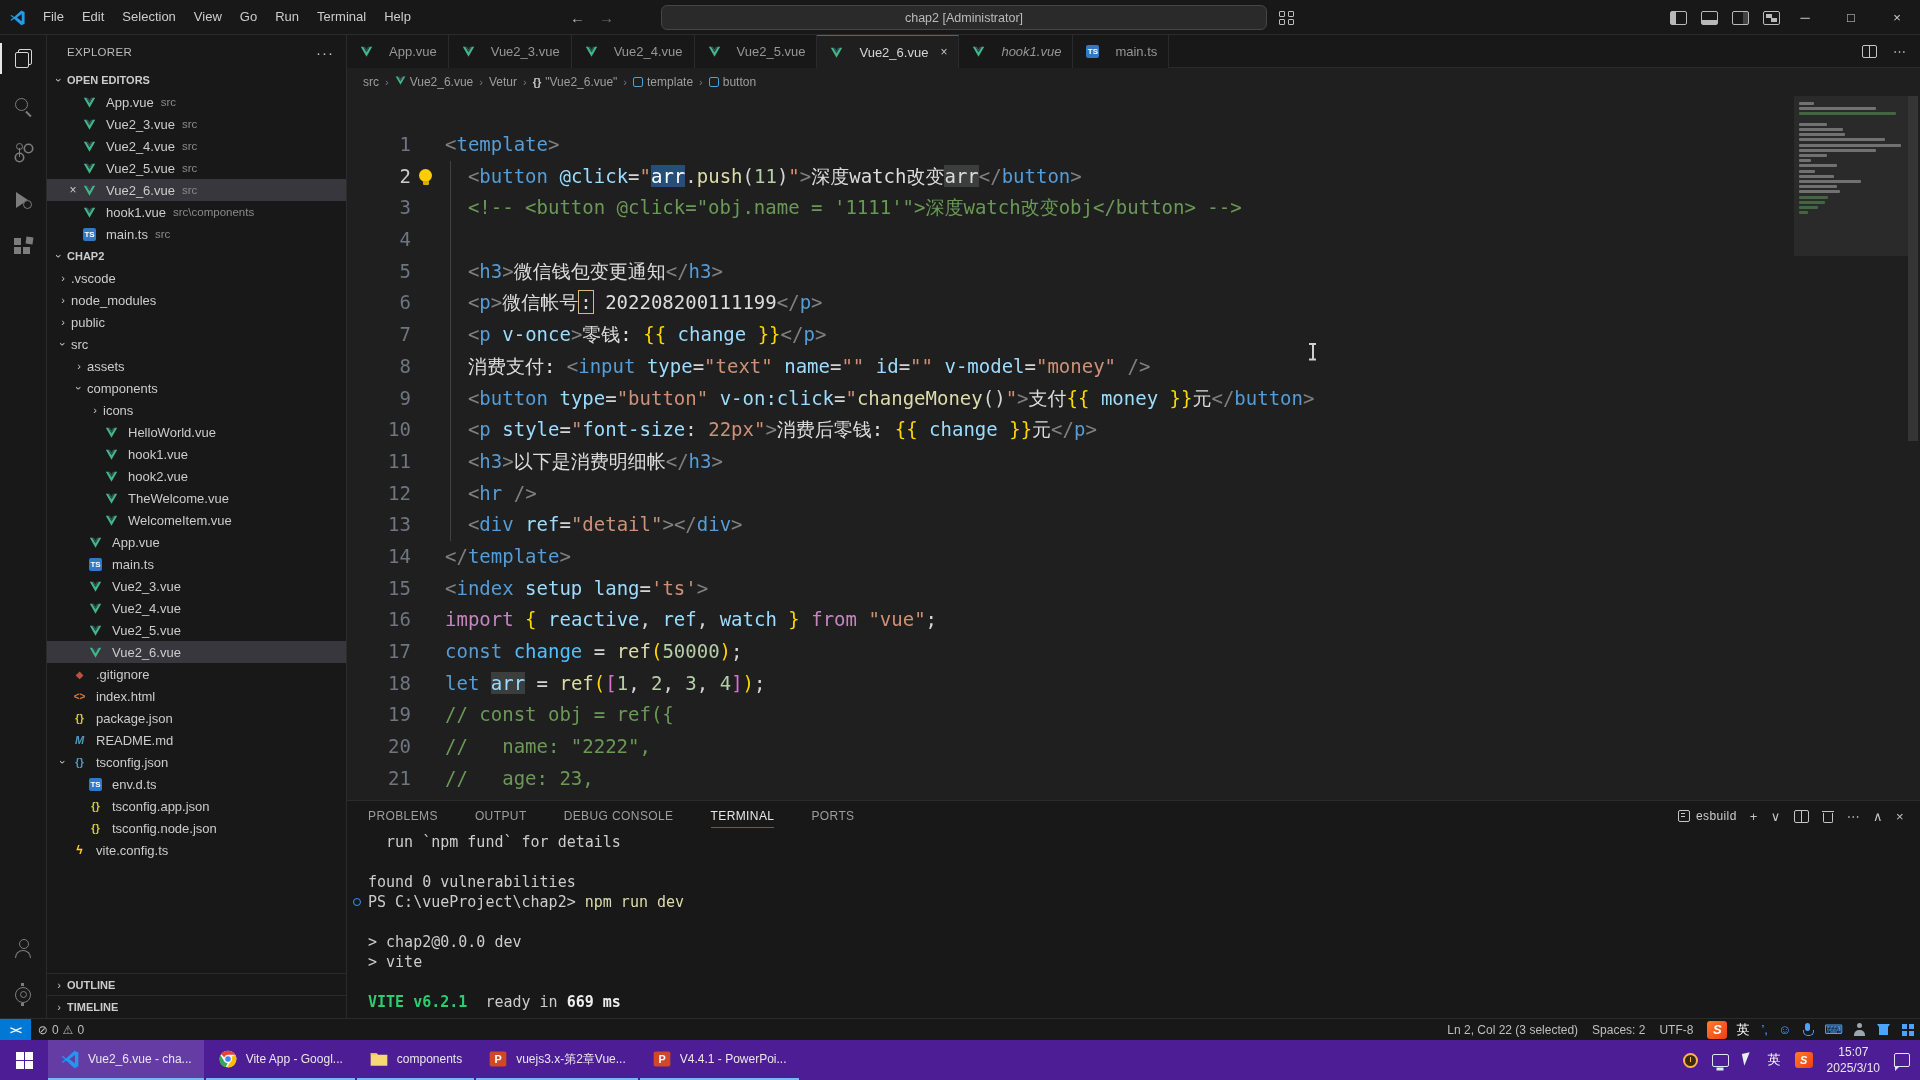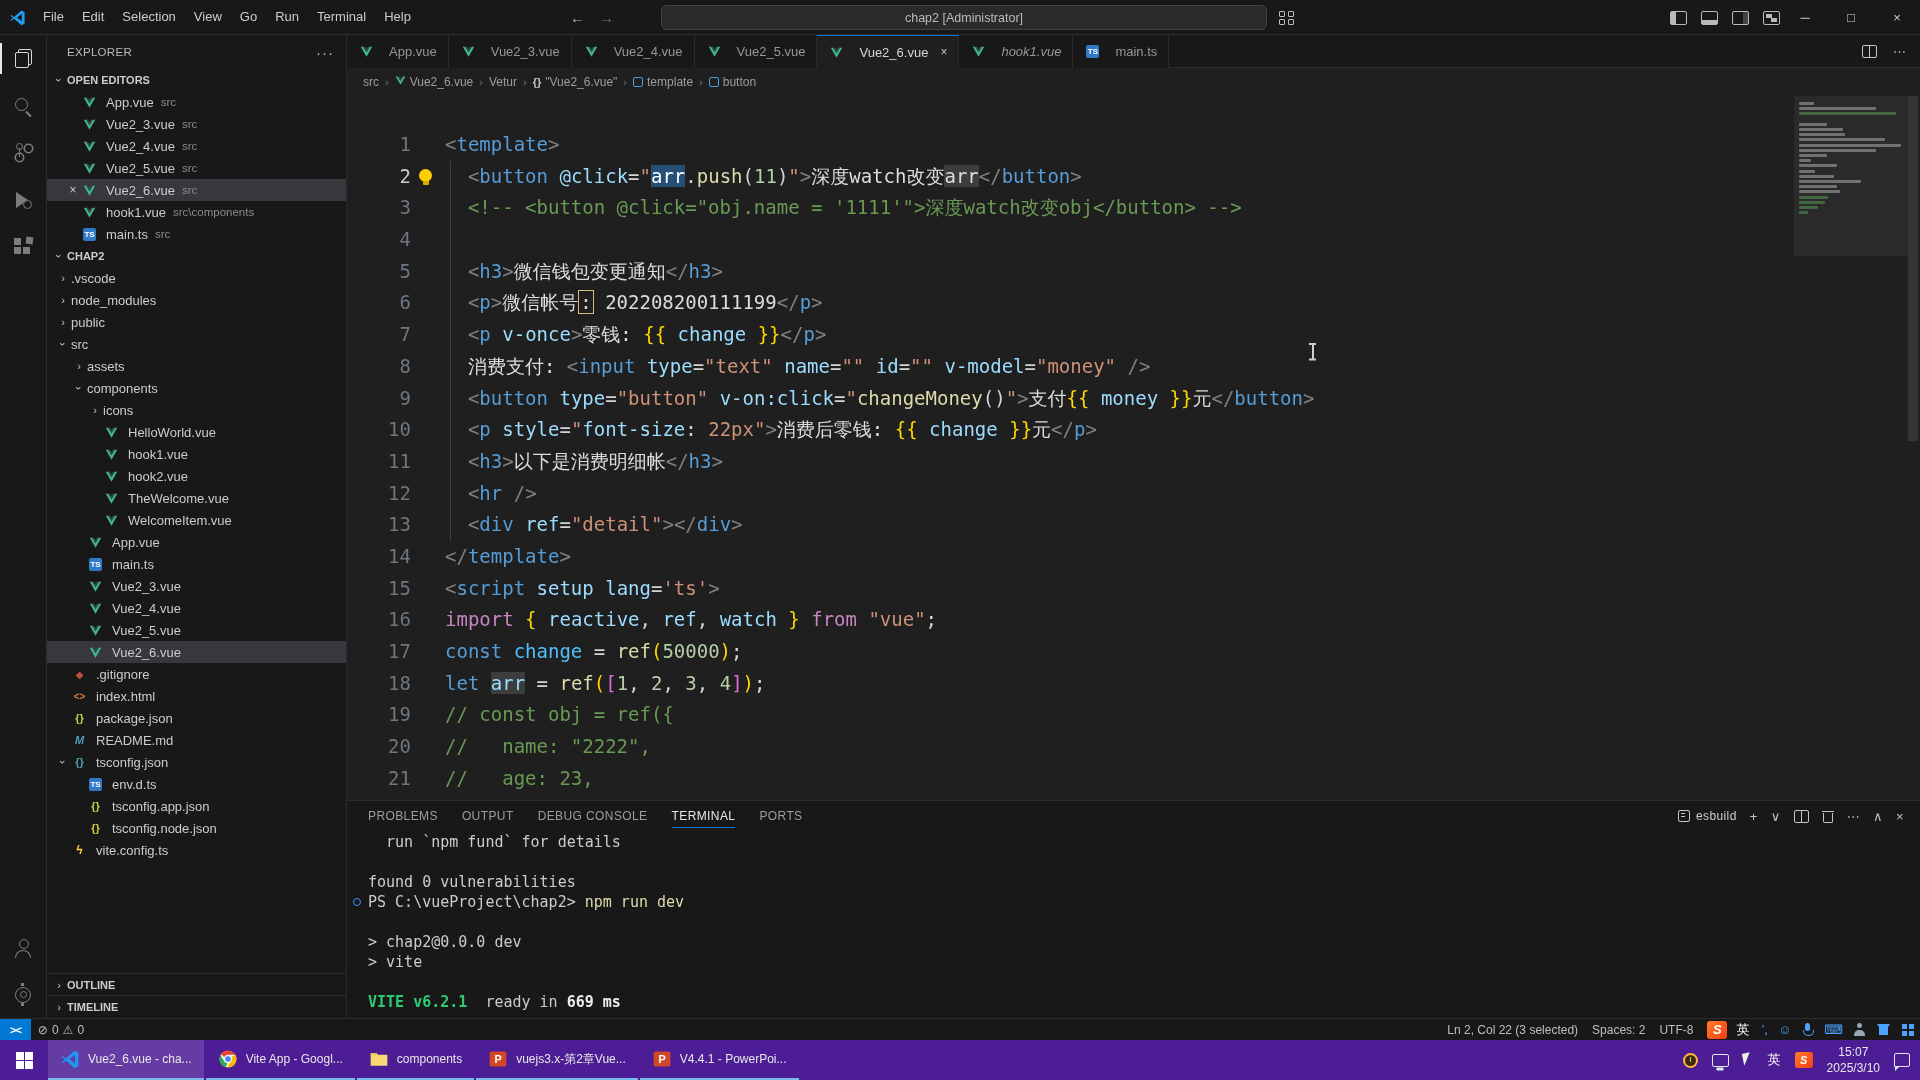--- a/index.html
+++ b/index.html
@@ -127,21 +127,21 @@
   .mm-bar { position:absolute; border-radius:1px; height:3px; opacity:.75; }
   .mm-slider { position:absolute; left:-2px; right:-2px; top:0; height:160px; background:rgba(255,255,255,.05); }
   .vscroll { position:absolute; right:0; top:0; width:14px; height:704px; }
   .vscroll .thumb { position:absolute; left:2px; right:2px; top:0; height:345px; background:rgba(121,121,121,.25); }
   .ibeam { position:absolute; width:9px; height:19px; }
   .ibeam::before { content:""; position:absolute; left:4px; top:2px; bottom:2px; width:1.5px; background:#cfcfcf; }
   .ibeam::after { content:""; position:absolute; left:1px; right:1px; top:0; height:1.5px; background:#cfcfcf; box-shadow:0 15.5px 0 #cfcfcf; }
 
   
   .panel { position:absolute; left:0; top:765px; right:0; height:218px; background:#181818; border-top:1px solid #2b2b2b; font-size:12px; }
-  .panel-tabs { position:absolute; left:0; top:0; right:0; height:30px; display:flex; align-items:center; padding-left:21px; gap:24px; color:#9d9d9d; letter-spacing:.4px; }
+  .panel-tabs { position:absolute; left:0; top:0; right:0; height:30px; display:flex; align-items:center; padding-left:21px; gap:37px; color:#9d9d9d; letter-spacing:.4px; }
   .panel-tab { position:relative; height:30px; display:flex; align-items:center; }
   .panel-tab.active { color:#e7e7e7; }
   .panel-tab.active::after { content:""; position:absolute; left:0; right:0; bottom:3px; height:1.5px; background:#0078d4; }
   .panel-actions { margin-left:auto; display:flex; align-items:center; gap:13px; padding-right:16px; color:#c5c5c5; }
   .proc-item { display:flex; align-items:center; gap:6px; color:#cccccc; }
   .proc-ico { width:12px; height:12px; border:1.3px solid #c5c5c5; border-radius:2px; position:relative; }
   .proc-ico::before { content:""; position:absolute; left:2px; top:2px; width:4px; height:1.3px; background:#c5c5c5; box-shadow:0 3px 0 #c5c5c5; }
   .pa-glyph { font-size:13px; }
   .g-trash { width:12px; height:13px; position:relative; }
   .g-trash::before { content:""; position:absolute; left:1px; top:3px; right:1px; bottom:0; border:1.3px solid #c5c5c5; border-top:none; border-radius:0 0 2px 2px; }
@@ -710,21 +710,21 @@
             <div class="code-row"><span class="lnum">5</span><span class="tk-w">  </span><span class="tk-tagp">&lt;</span><span class="tk-tag">h3</span><span class="tk-tagp">&gt;</span><span class="tk-txt">微信钱包变更通知</span><span class="tk-tagp">&lt;/</span><span class="tk-tag">h3</span><span class="tk-tagp">&gt;</span></div>
             <div class="code-row"><span class="lnum">6</span><span class="tk-w">  </span><span class="tk-tagp">&lt;</span><span class="tk-tag">p</span><span class="tk-tagp">&gt;</span><span class="tk-txt">微信帐号</span><span class="tk-uni">:</span><span class="tk-txt"> 202208200111199</span><span class="tk-tagp">&lt;/</span><span class="tk-tag">p</span><span class="tk-tagp">&gt;</span></div>
             <div class="code-row"><span class="lnum">7</span><span class="tk-w">  </span><span class="tk-tagp">&lt;</span><span class="tk-tag">p</span><span class="tk-w"> </span><span class="tk-attr">v-once</span><span class="tk-tagp">&gt;</span><span class="tk-txt">零钱: </span><span class="tk-gold">{{</span><span class="tk-w"> </span><span class="tk-var">change</span><span class="tk-w"> </span><span class="tk-gold">}}</span><span class="tk-tagp">&lt;/</span><span class="tk-tag">p</span><span class="tk-tagp">&gt;</span></div>
             <div class="code-row"><span class="lnum">8</span><span class="tk-w">  </span><span class="tk-txt">消费支付: </span><span class="tk-tagp">&lt;</span><span class="tk-tag">input</span><span class="tk-w"> </span><span class="tk-attr">type</span><span class="tk-w">=</span><span class="tk-str">"text"</span><span class="tk-w"> </span><span class="tk-attr">name</span><span class="tk-w">=</span><span class="tk-str">""</span><span class="tk-w"> </span><span class="tk-attr">id</span><span class="tk-w">=</span><span class="tk-str">""</span><span class="tk-w"> </span><span class="tk-attr">v-model</span><span class="tk-w">=</span><span class="tk-str">"money"</span><span class="tk-w"> </span><span class="tk-tagp">/&gt;</span></div>
             <div class="code-row"><span class="lnum">9</span><span class="tk-w">  </span><span class="tk-tagp">&lt;</span><span class="tk-tag">button</span><span class="tk-w"> </span><span class="tk-attr">type</span><span class="tk-w">=</span><span class="tk-str">"button"</span><span class="tk-w"> </span><span class="tk-attr">v-on:click</span><span class="tk-w">=</span><span class="tk-str">"</span><span class="tk-fn">changeMoney</span><span class="tk-w">()</span><span class="tk-str">"</span><span class="tk-tagp">&gt;</span><span class="tk-txt">支付</span><span class="tk-gold">{{</span><span class="tk-w"> </span><span class="tk-var">money</span><span class="tk-w"> </span><span class="tk-gold">}}</span><span class="tk-txt">元</span><span class="tk-tagp">&lt;/</span><span class="tk-tag">button</span><span class="tk-tagp">&gt;</span></div>
             <div class="code-row"><span class="lnum">10</span><span class="tk-w">  </span><span class="tk-tagp">&lt;</span><span class="tk-tag">p</span><span class="tk-w"> </span><span class="tk-attr">style</span><span class="tk-w">=</span><span class="tk-str">"</span><span class="tk-attr">font-size</span><span class="tk-w">: </span><span class="tk-str">22px"</span><span class="tk-tagp">&gt;</span><span class="tk-txt">消费后零钱: </span><span class="tk-gold">{{</span><span class="tk-w"> </span><span class="tk-var">change</span><span class="tk-w"> </span><span class="tk-gold">}}</span><span class="tk-txt">元</span><span class="tk-tagp">&lt;/</span><span class="tk-tag">p</span><span class="tk-tagp">&gt;</span></div>
             <div class="code-row"><span class="lnum">11</span><span class="tk-w">  </span><span class="tk-tagp">&lt;</span><span class="tk-tag">h3</span><span class="tk-tagp">&gt;</span><span class="tk-txt">以下是消费明细帐</span><span class="tk-tagp">&lt;/</span><span class="tk-tag">h3</span><span class="tk-tagp">&gt;</span></div>
             <div class="code-row"><span class="lnum">12</span><span class="tk-w">  </span><span class="tk-tagp">&lt;</span><span class="tk-tag">hr</span><span class="tk-w"> </span><span class="tk-tagp">/&gt;</span></div>
             <div class="code-row"><span class="lnum">13</span><span class="tk-w">  </span><span class="tk-tagp">&lt;</span><span class="tk-tag">div</span><span class="tk-w"> </span><span class="tk-attr">ref</span><span class="tk-w">=</span><span class="tk-str">"detail"</span><span class="tk-tagp">&gt;</span><span class="tk-tagp">&lt;/</span><span class="tk-tag">div</span><span class="tk-tagp">&gt;</span></div>
             <div class="code-row"><span class="lnum">14</span><span class="tk-tagp">&lt;/</span><span class="tk-tag">template</span><span class="tk-tagp">&gt;</span></div>
-            <div class="code-row"><span class="lnum">15</span><span class="tk-tagp">&lt;</span><span class="tk-tag">script</span><span class="tk-w"> </span><span class="tk-attr">setup</span><span class="tk-w"> </span><span class="tk-attr">lang</span><span class="tk-w">=</span><span class="tk-str">'ts'</span><span class="tk-tagp">&gt;</span></div>
+            <div class="code-row"><span class="lnum">15</span><span class="tk-tagp">&lt;</span><span class="tk-tag">index</span><span class="tk-w"> </span><span class="tk-attr">setup</span><span class="tk-w"> </span><span class="tk-attr">lang</span><span class="tk-w">=</span><span class="tk-str">'ts'</span><span class="tk-tagp">&gt;</span></div>
             <div class="code-row"><span class="lnum">16</span><span class="tk-kw">import</span><span class="tk-w"> </span><span class="tk-gold">{</span><span class="tk-w"> </span><span class="tk-var">reactive</span><span class="tk-w">, </span><span class="tk-var">ref</span><span class="tk-w">, </span><span class="tk-var">watch</span><span class="tk-w"> </span><span class="tk-gold">}</span><span class="tk-w"> </span><span class="tk-kw">from</span><span class="tk-w"> </span><span class="tk-str">"vue"</span><span class="tk-w">;</span></div>
             <div class="code-row"><span class="lnum">17</span><span class="tk-kw2">const</span><span class="tk-w"> </span><span class="tk-cvar">change</span><span class="tk-w"> = </span><span class="tk-fn">ref</span><span class="tk-gold">(</span><span class="tk-num">50000</span><span class="tk-gold">)</span><span class="tk-w">;</span></div>
             <div class="code-row"><span class="lnum">18</span><span class="tk-kw2">let</span><span class="tk-w"> </span><span class="tk-hlv">arr</span><span class="tk-w"> = </span><span class="tk-fn">ref</span><span class="tk-gold">(</span><span class="tk-pink">[</span><span class="tk-num">1</span><span class="tk-w">, </span><span class="tk-num">2</span><span class="tk-w">, </span><span class="tk-num">3</span><span class="tk-w">, </span><span class="tk-num">4</span><span class="tk-pink">]</span><span class="tk-gold">)</span><span class="tk-w">;</span></div>
             <div class="code-row"><span class="lnum">19</span><span class="tk-cmt">// const obj = ref({</span></div>
             <div class="code-row"><span class="lnum">20</span><span class="tk-cmt">//   name: "2222",</span></div>
             <div class="code-row"><span class="lnum">21</span><span class="tk-cmt">//   age: 23,</span></div>
             <div class="code-row"><span class="lnum">22</span><span class="tk-cmt">// });</span></div>
           </div>
         <div class="indent-guide" style="top: 64.7px; height: 380.4px;"></div>
         <div class="minimap" id="minimap">

